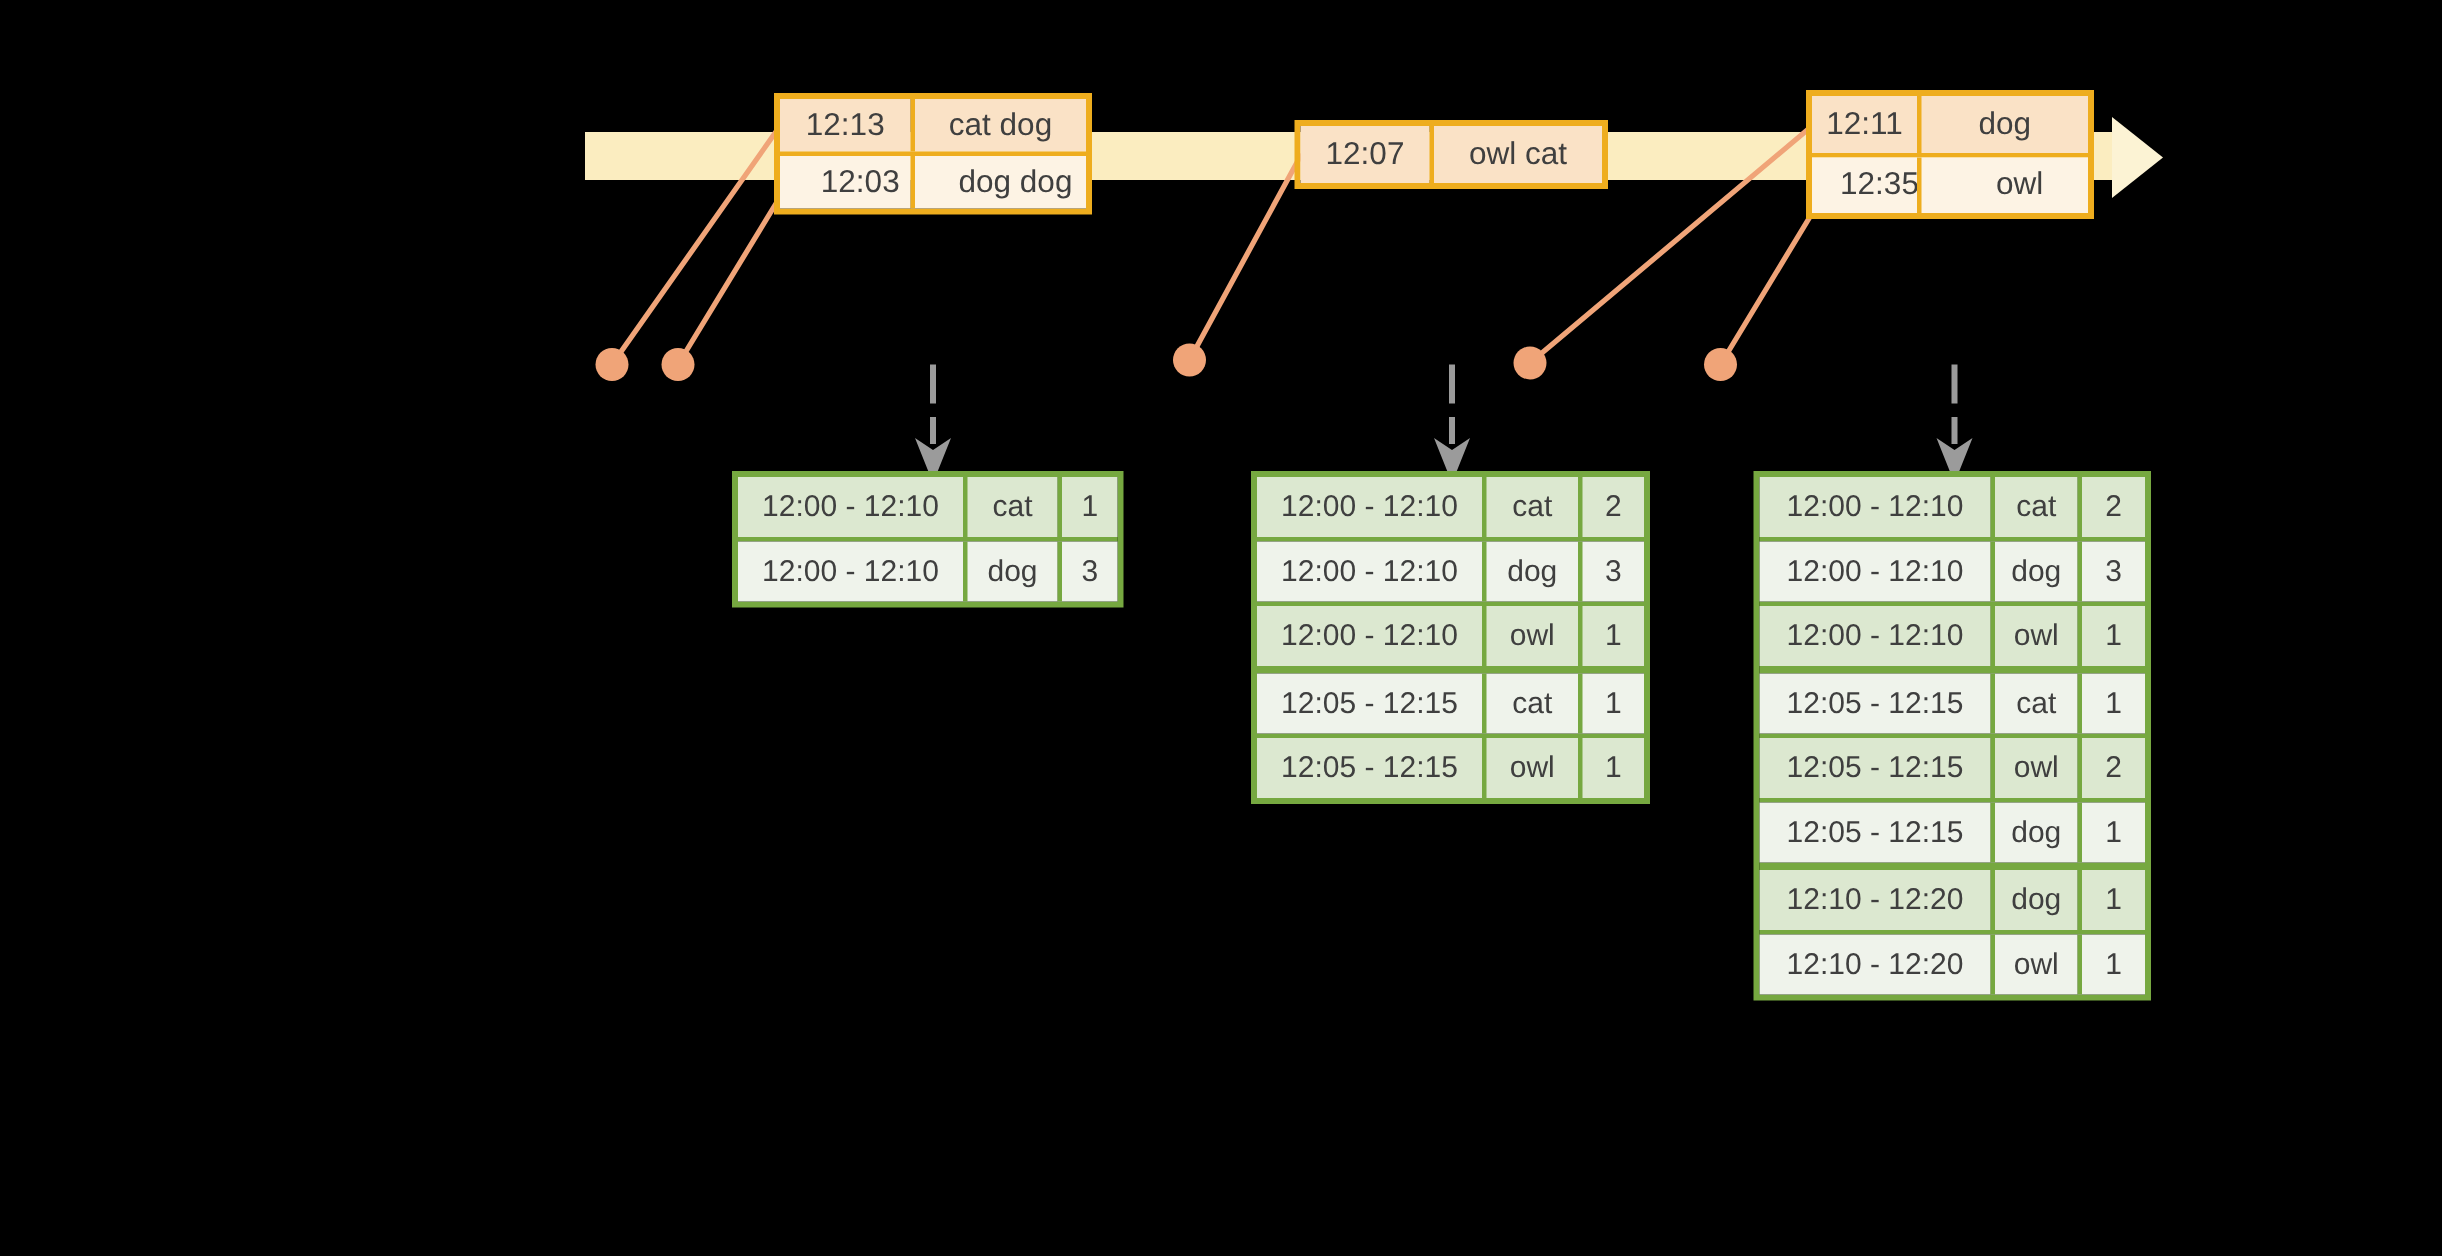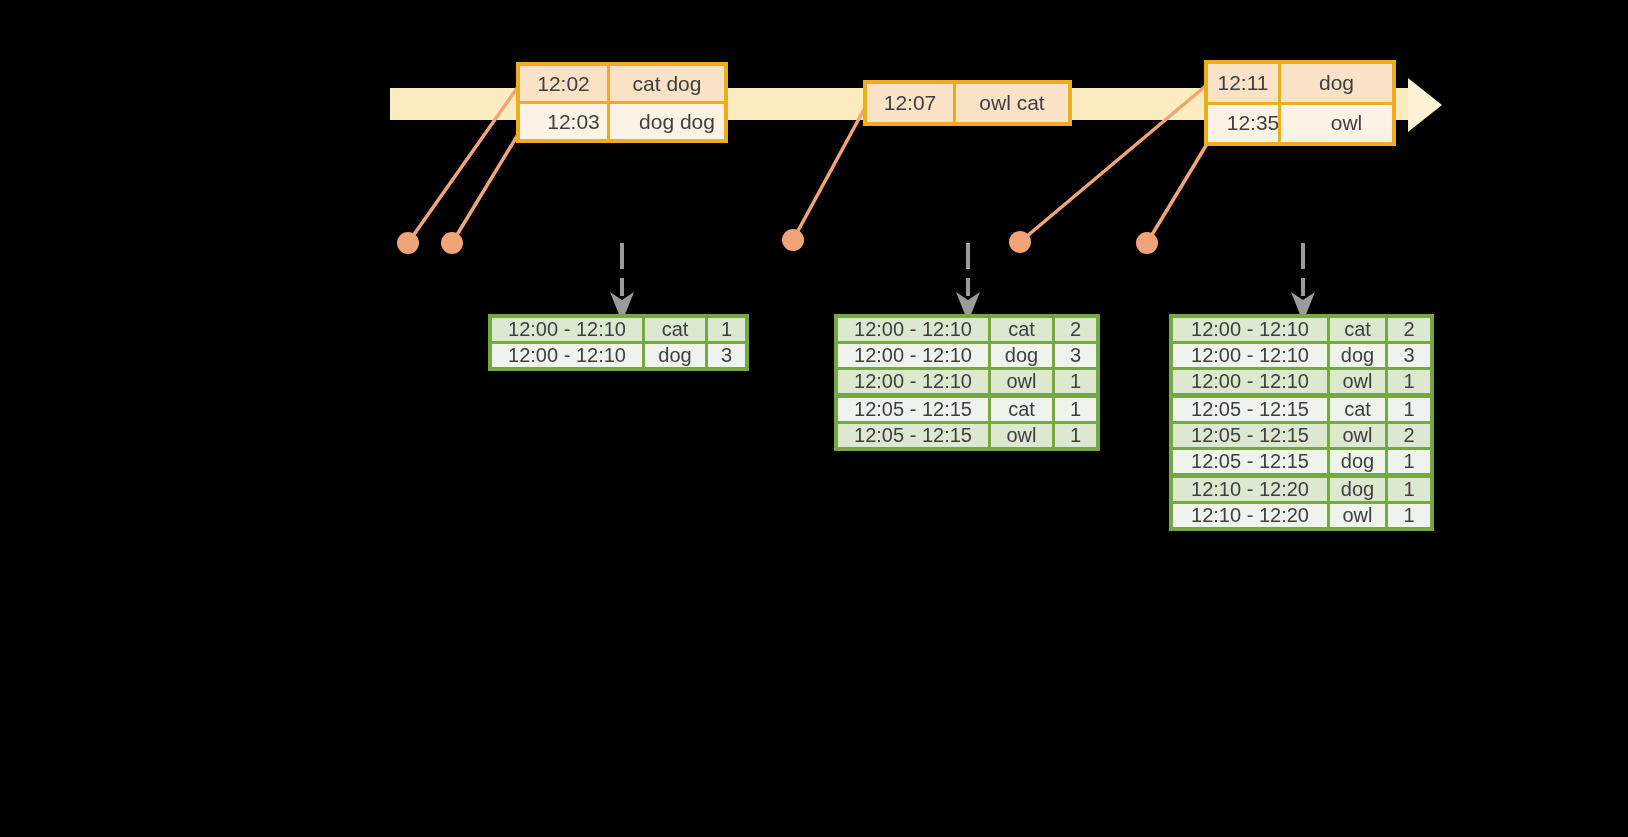--- a/index.html
+++ b/index.html
@@ -28,21 +28,21 @@
   }
   .eb .t-row{flex:1;}
   .eb .t-row + .t-row{border-top:3px solid var(--event_border,#EEAD1E);}
   .eb .t-cell + .t-cell{border-left:3px solid var(--event_border,#EEAD1E);}
   .eb .t-row.odd  .t-cell{background:var(--event_row_dark,#FAE2C6);}
   .eb .t-row.even .t-cell{background:var(--event_row_light,#FDF3E4);padding-left:20px;}
   .eb .t-cell{font-size:21px;}
 
   
   .rt{border:4px solid var(--result_border,#76A840);}
-  .rt .t-row{height:23px;}
+  .rt .t-row{height:40px;}
   .rt .t-row + .t-row{border-top:3px solid var(--result_border,#76A840);}
   .rt .t-row.group-start{border-top-width:5px;}
   .rt .t-cell + .t-cell{border-left:3px solid var(--result_border,#76A840);}
   .rt .t-row.odd  .t-cell{background:var(--result_row_dark,#DCE8D0);}
   .rt .t-row.even .t-cell{background:var(--result_row_light,#EFF3EB);}
   .rt .t-cell{font-size:20px;}
 </style>
 </head>
 <body>
 
@@ -75,21 +75,21 @@
     </g>
     <g style="fill:var(--dashed_arrow)">
       <polygon points="610,292 622,322 634,292 622,300"></polygon>
       <polygon points="956,292 968,322 980,292 968,300"></polygon>
       <polygon points="1291,292 1303,322 1315,292 1303,300"></polygon>
     </g>
   </svg>
 
   <div class="dbox eb" style="left:516px;top:62px;width:212px;height:81px;--cols:87px 1fr;">
       <div class="t-row odd">
-        <div class="t-cell">12:02</div>
+        <div class="t-cell">12:13</div>
         <div class="t-cell">cat dog</div>
       </div>
       <div class="t-row even group-start">
         <div class="t-cell">12:03</div>
         <div class="t-cell">dog dog</div>
       </div>
     </div>
 
   <div class="dbox eb" style="left:863px;top:80px;width:209px;height:46px;--cols:86px 1fr;">
       <div class="t-row odd">

